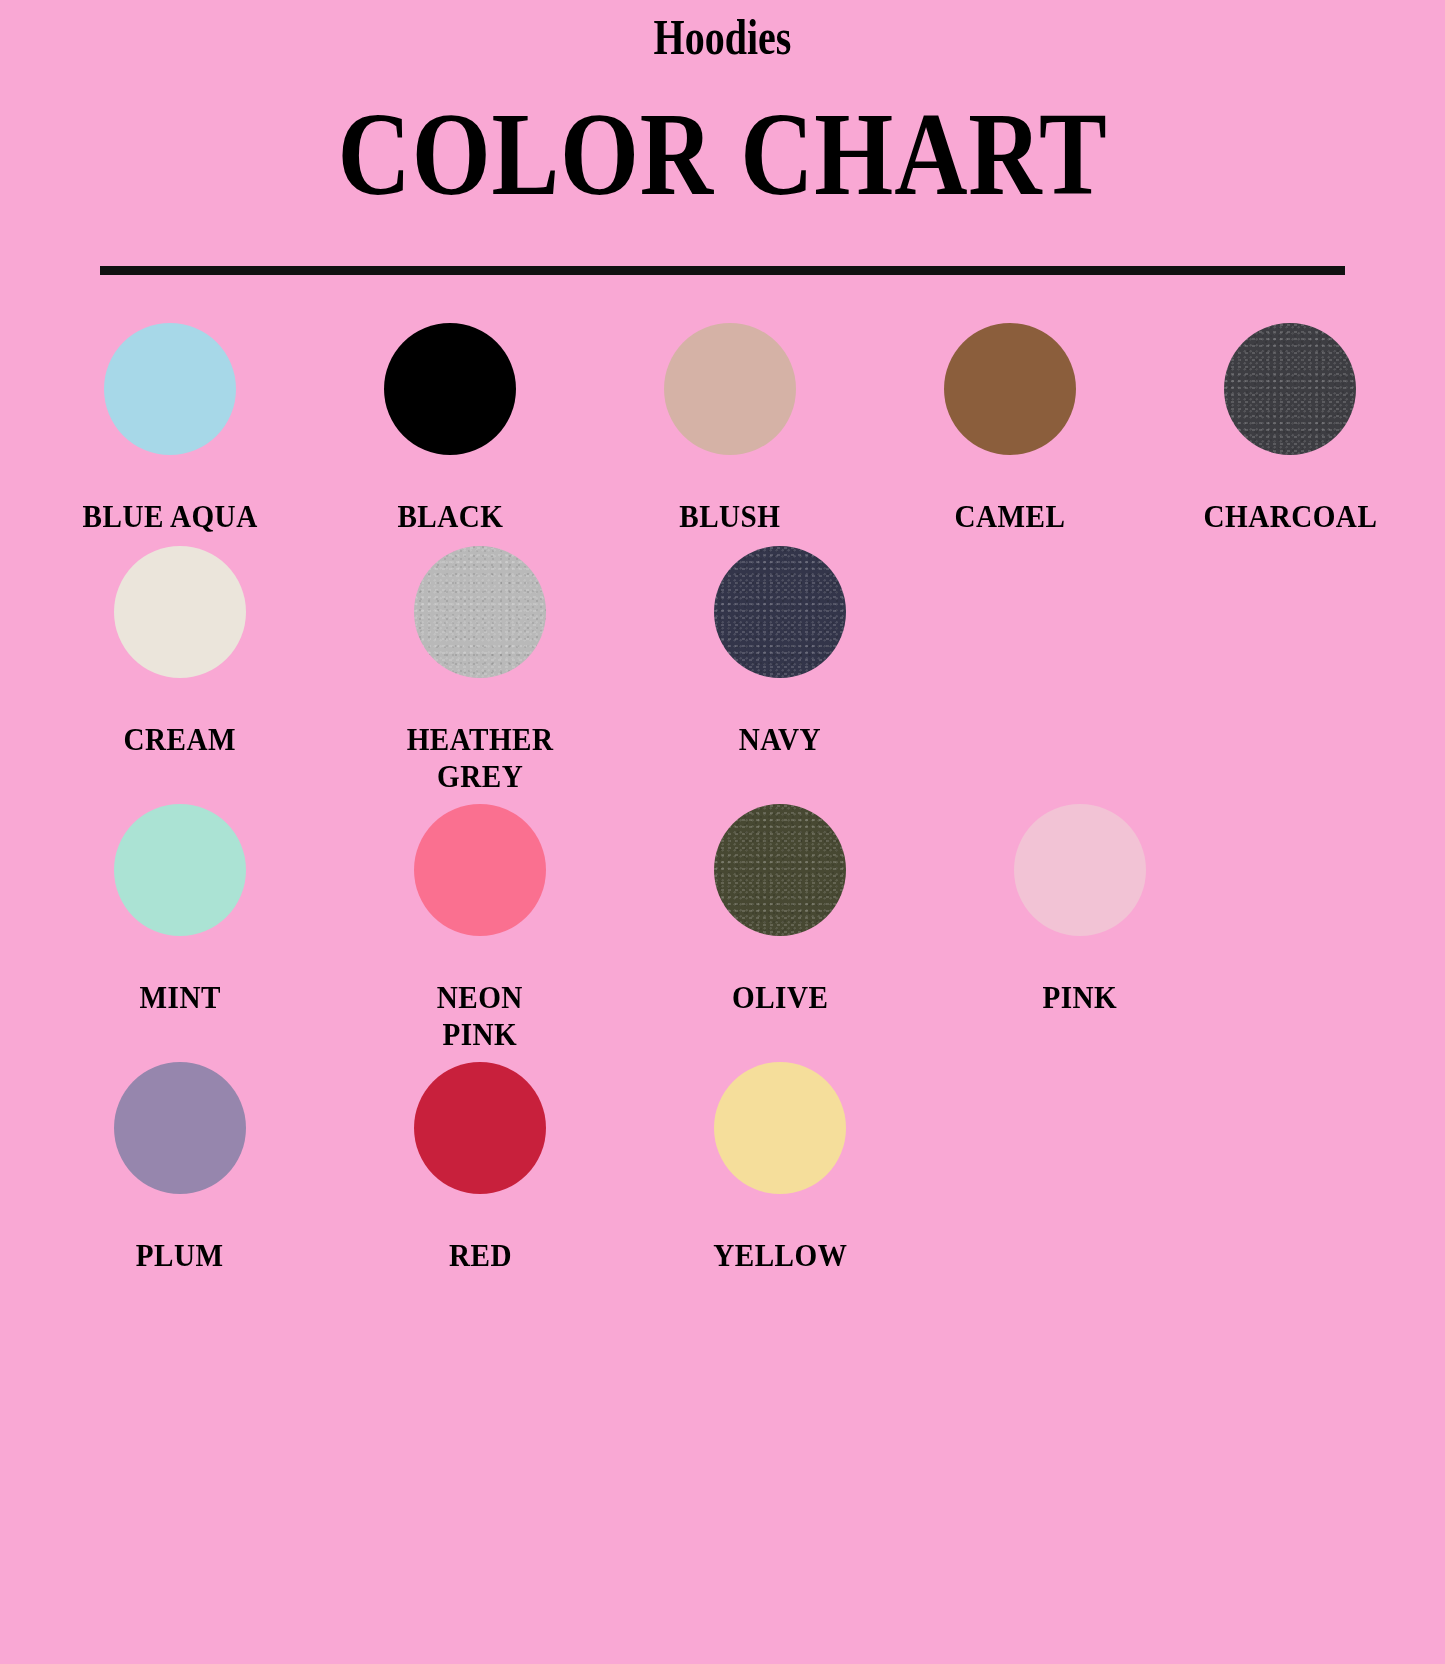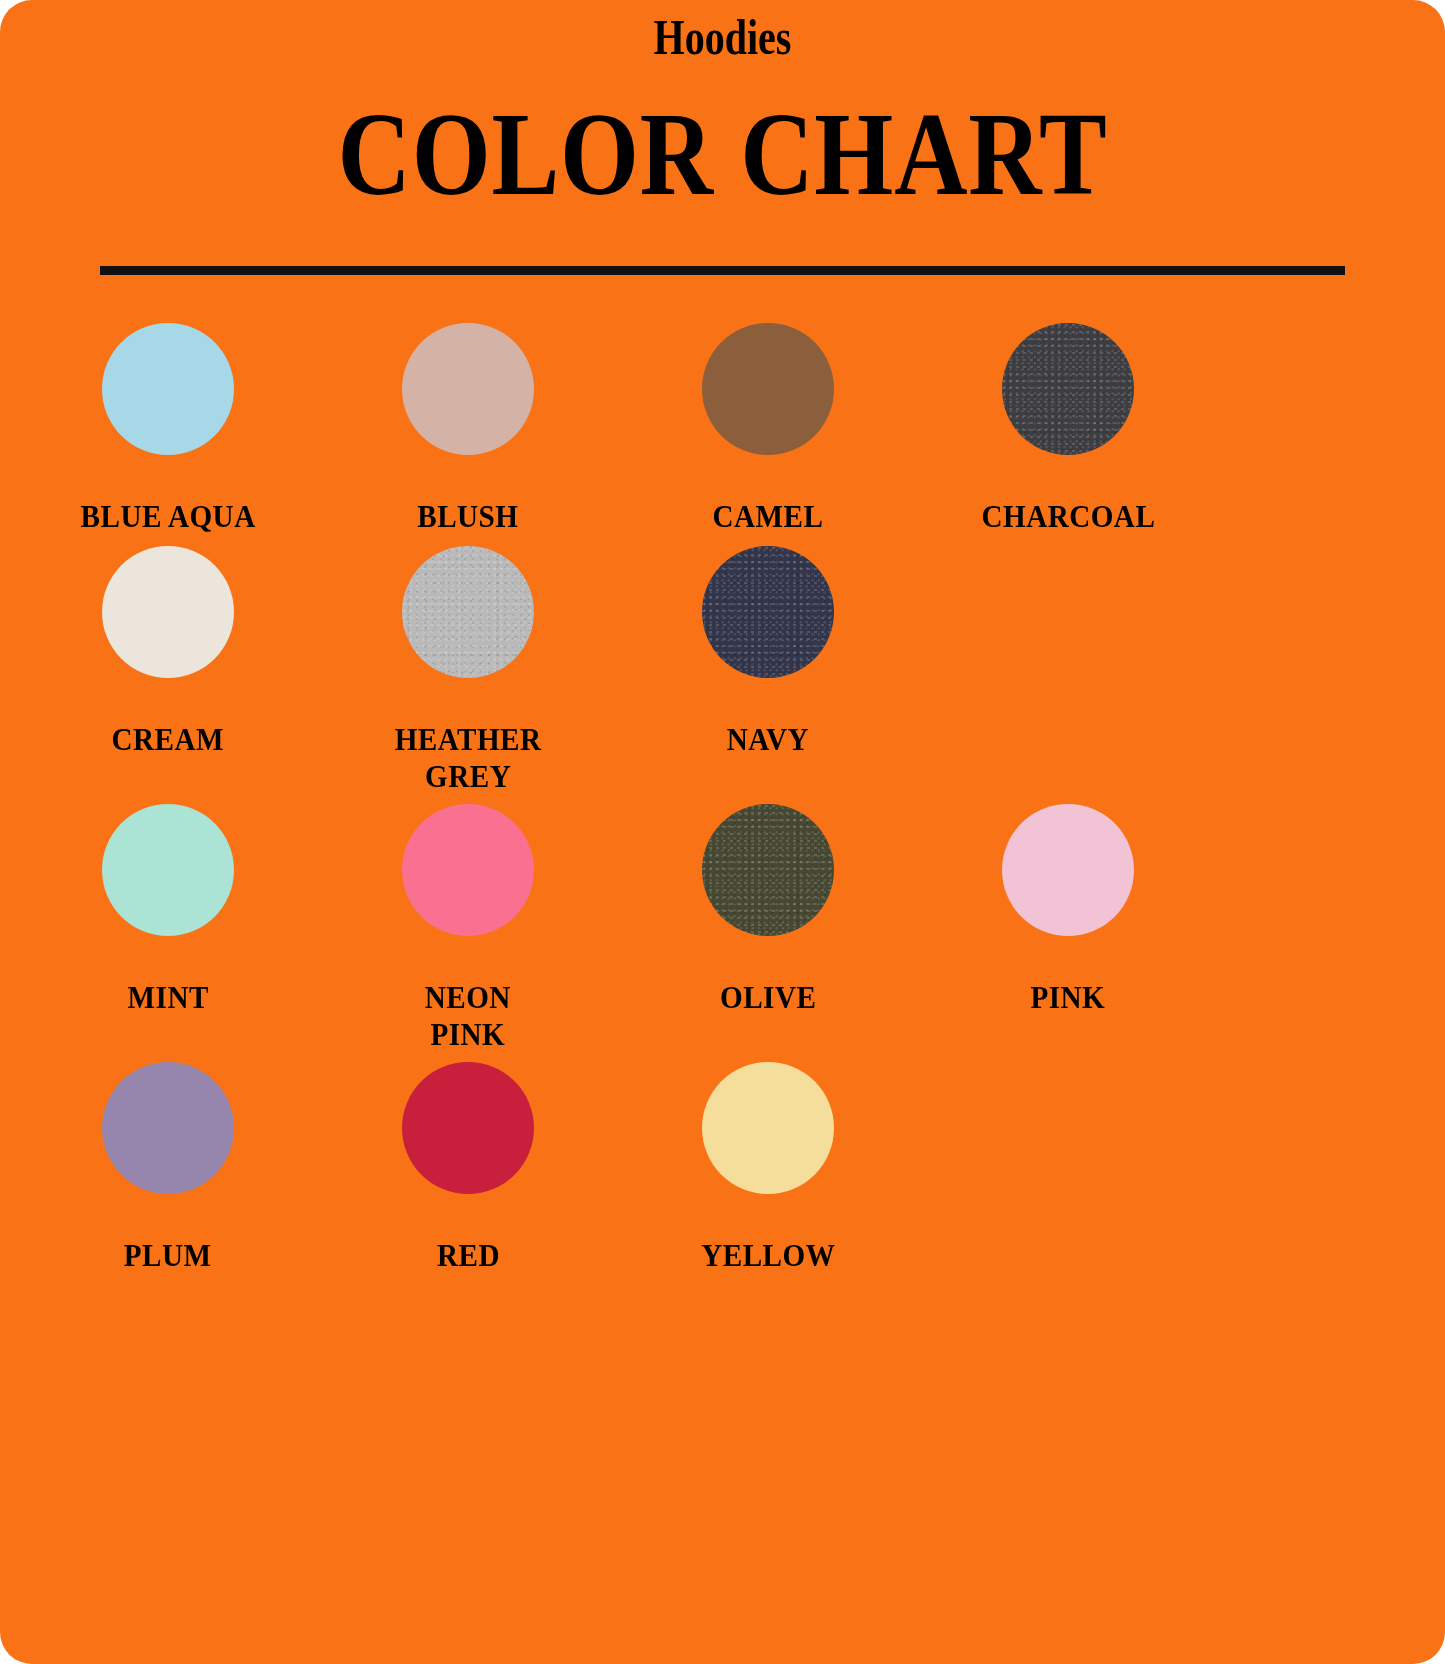--- a/index.html
+++ b/index.html
@@ -11,23 +11,22 @@
     width: 1445px;
     height: 1664px;
     font-family: "Liberation Serif", "DejaVu Serif", serif;
     overflow: hidden;
   }
 
   .page {
     position: relative;
     width: 1445px;
     height: 1664px;
-    background: #f97316;
+    background: #f9a8d4;
     box-sizing: border-box;
-    border-radius: 32px;
   }
 
   
   .header {
     width: 100%;
     text-align: center;
     padding-top: 4px;
   }
   .subtitle {
     font-family: "Liberation Serif", "DejaVu Serif", serif;
@@ -58,21 +57,21 @@
     margin-top: 52px;
     width: 1245px;
     height: 9px;
     background: #111111;
   }
 
   
   .grid {
     position: relative;
     margin-top: 48px;
-    padding: 0 0 0 0;
+    padding: 0 0 0 12px;
   }
   .row {
     display: flex;
     width: 1400px;
     margin: 0 auto 0 18px;
   }
   .cell {
     width: 300px;
     display: flex;
     flex-direction: column;
@@ -119,20 +118,24 @@
     <div class="subtitle">Hoodies</div>
     <div class="main-title">COLOR CHART</div>
     <div class="rule"></div>
   </div>
 
   <div class="grid" id="swatch-grid">
       <div class="row">
         <div class="cell">
           <div class="swatch" style="background-color: rgb(167, 216, 232);"></div>
           <div class="label">BLUE AQUA</div>
+        </div>
+        <div class="cell">
+          <div class="swatch" style="background-color: rgb(0, 0, 0);"></div>
+          <div class="label">BLACK</div>
         </div>
         <div class="cell">
           <div class="swatch" style="background-color: rgb(213, 178, 166);"></div>
           <div class="label">BLUSH</div>
         </div>
         <div class="cell">
           <div class="swatch" style="background-color: rgb(139, 94, 60);"></div>
           <div class="label">CAMEL</div>
         </div>
         <div class="cell">

